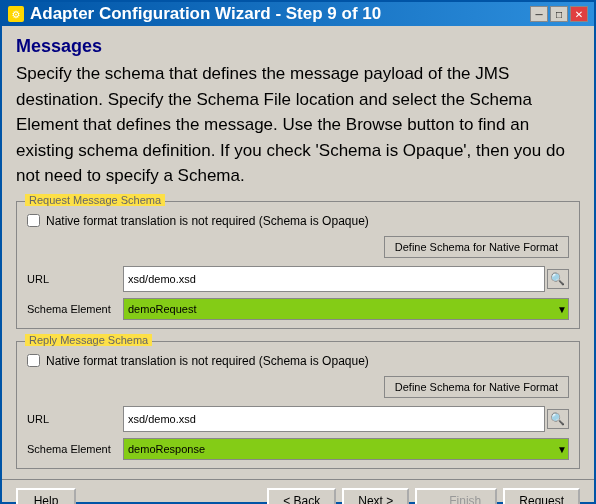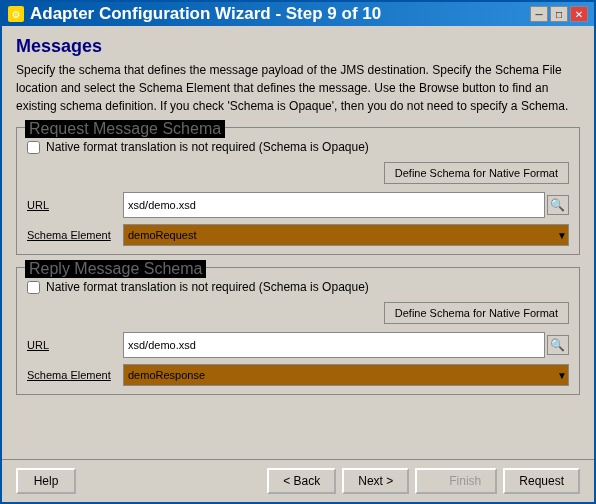--- a/index.html
+++ b/index.html
@@ -72,37 +72,37 @@
       flex-direction: column;
       gap: 8px;
     }
     .page-title {
       font-size: 18px;
       font-weight: bold;
       color: #000080;
       margin-bottom: 4px;
     }
     .description {
-      font-size: 12px;
+      font-size: 17px;
       color: #000;
       line-height: 1.5;
     }
     .schema-group {
       border: 1px solid #888;
       padding: 8px 10px;
       position: relative;
       margin-top: 4px;
     }
     .schema-group-legend {
       position: absolute;
       top: -8px;
       left: 8px;
-      background: #000000;
+      background: #fde047;
       padding: 0 4px;
-      font-size: 16px;
+      font-size: 11px;
       color: #666;
     }
     .checkbox-row {
       display: flex;
       align-items: center;
       gap: 6px;
       margin-bottom: 8px;
       margin-top: 4px;
     }
     .schema-rows {
@@ -112,21 +112,20 @@
     }
     .field-row {
       display: flex;
       align-items: center;
       gap: 6px;
     }
     .field-label {
       width: 90px;
       text-align: left;
       font-size: 11px;
-      text-decoration: underline;
       color: #000;
       flex-shrink: 0;
     }
     .field-input-wrap {
       display: flex;
       align-items: center;
       flex: 1;
       gap: 2px;
     }
     .field-input {
@@ -145,21 +144,21 @@
       display: flex;
       align-items: center;
       justify-content: center;
       cursor: pointer;
       flex-shrink: 0;
     }
     .field-select {
       flex: 1;
       height: 22px;
       border: 1px solid #888;
-      background: #a16207;
+      background: #84cc16;
       font-size: 11px;
       padding: 1px 4px;
       appearance: none;
       -webkit-appearance: none;
     }
     .select-wrap {
       display: flex;
       align-items: center;
       flex: 1;
       position: relative;

